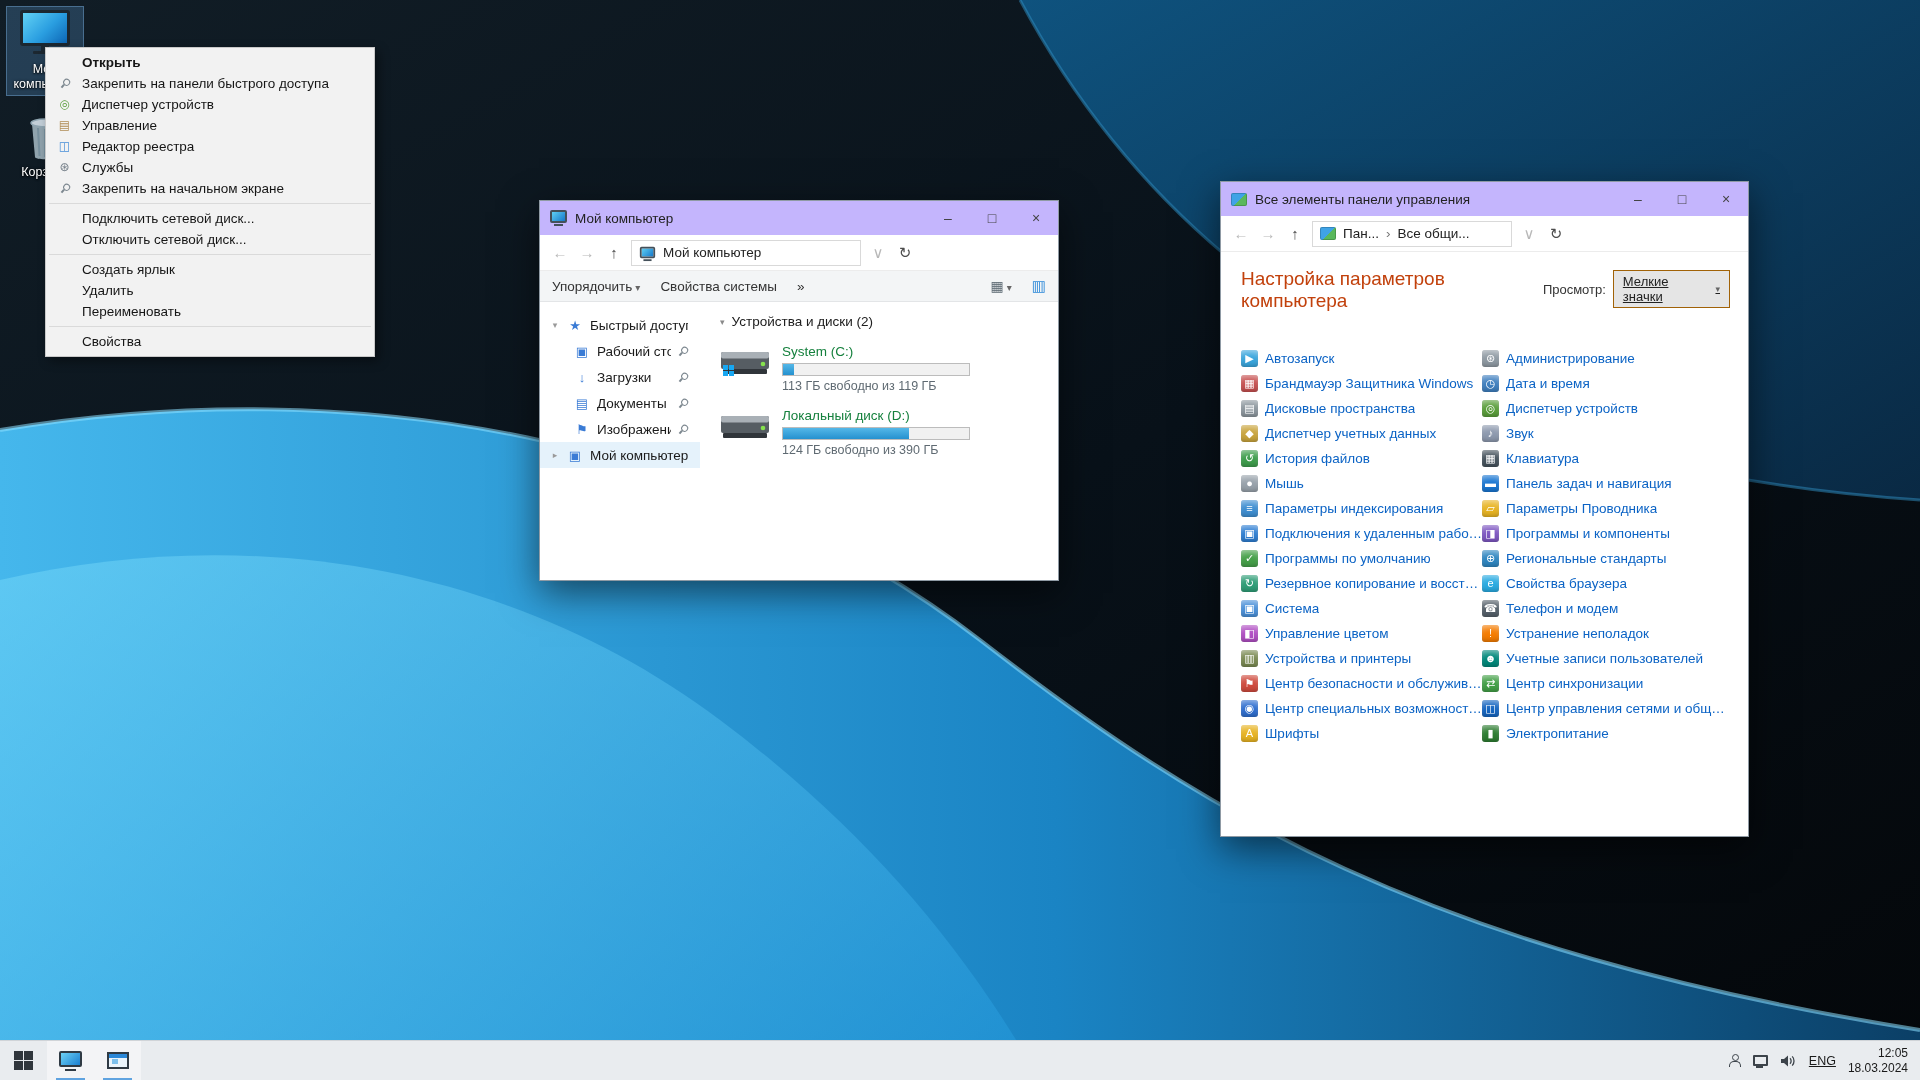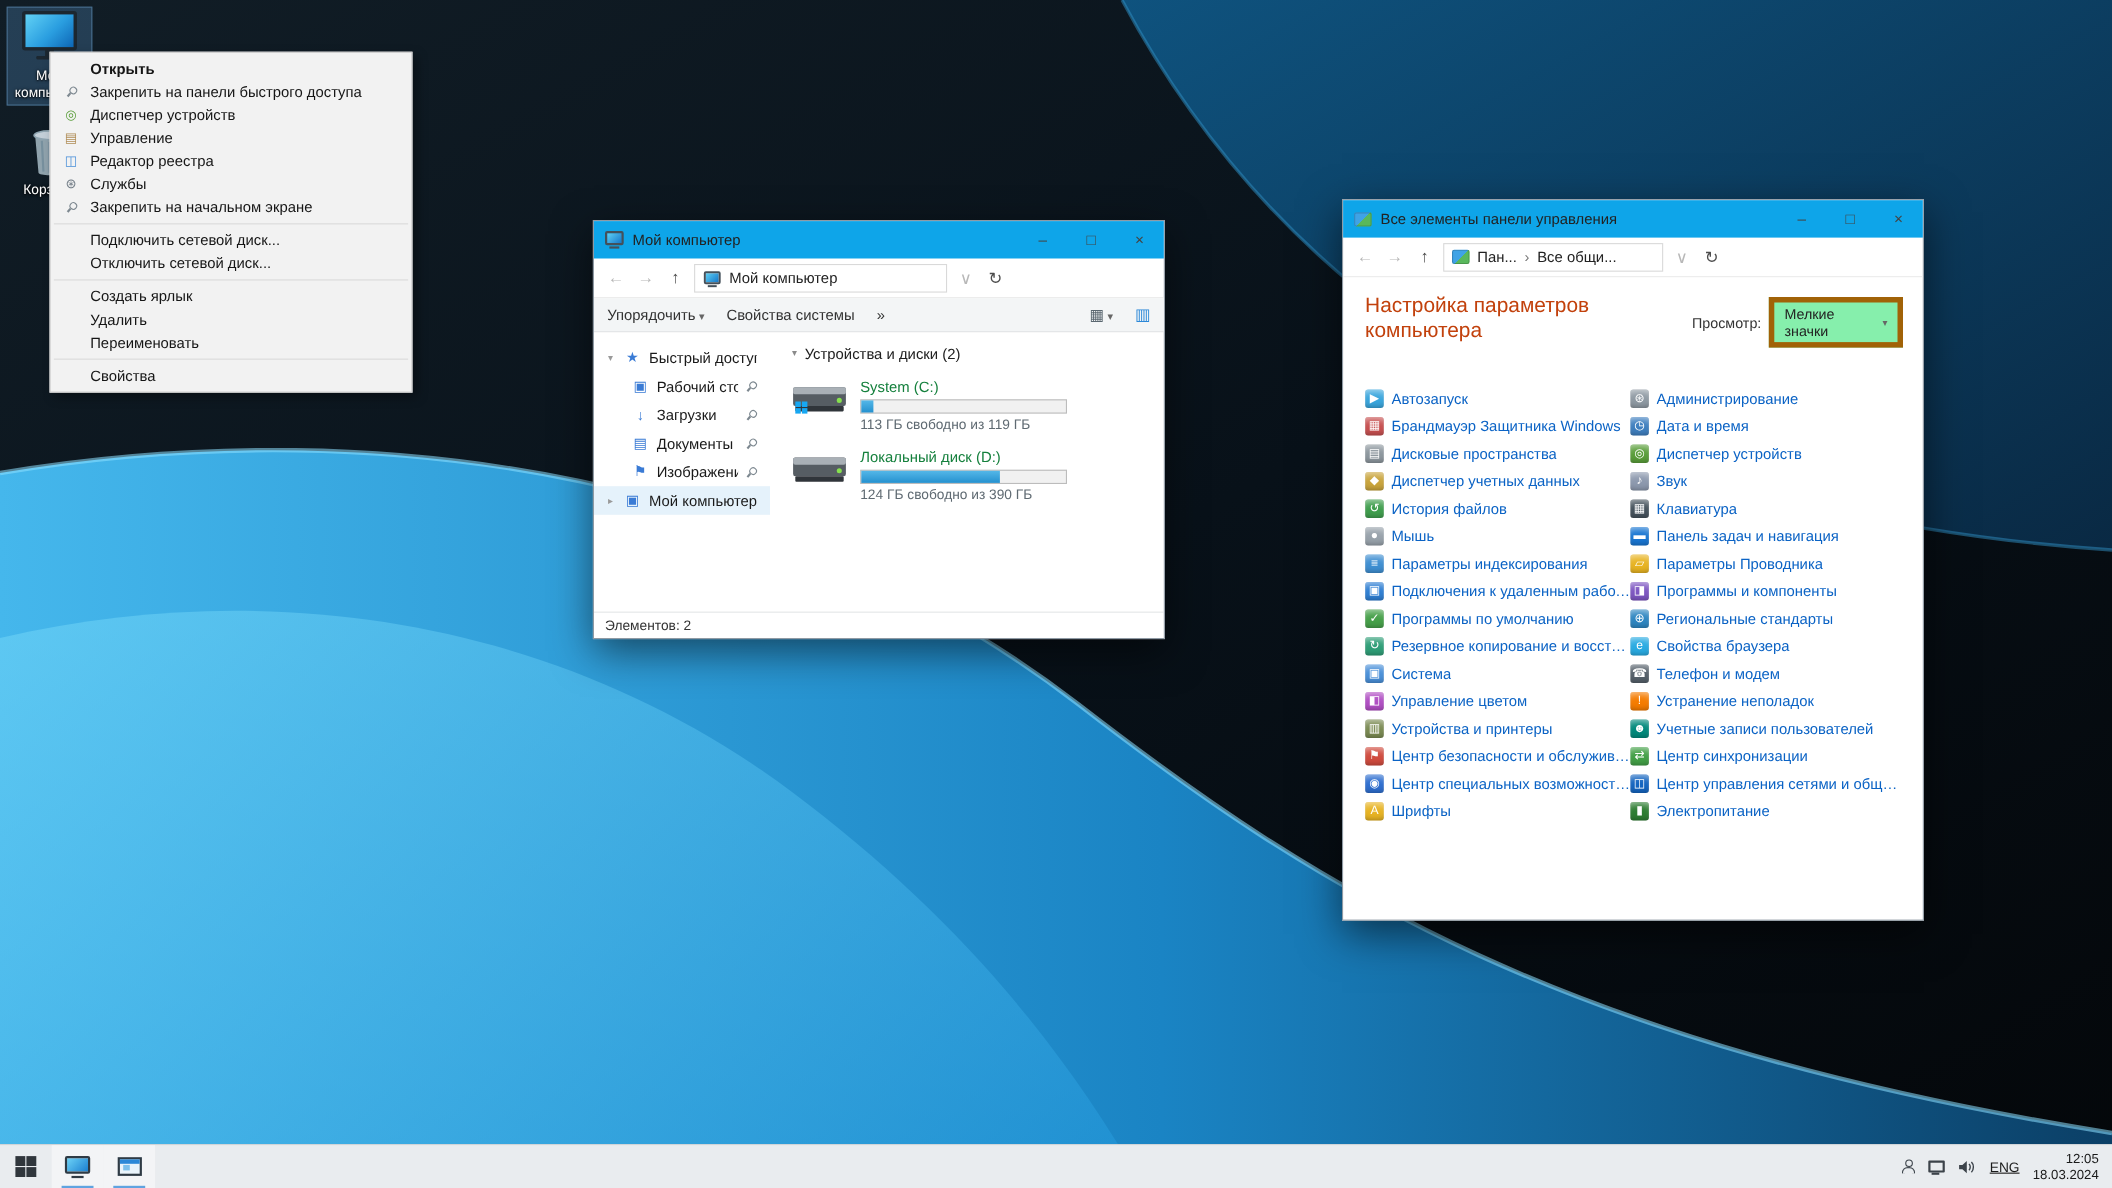--- a/index.html
+++ b/index.html
@@ -19,21 +19,21 @@
 
   
   .ctx{position:absolute;left:45px;top:47px;width:330px;background:#f2f2f2;border:1px solid #c9c9c9;box-shadow:4px 4px 10px rgba(0,0,0,.4);padding:4px 0;z-index:40;}
   .ctx .mi{height:21px;display:flex;align-items:center;padding-left:36px;font-size:13.5px;color:#161616;position:relative;}
   .ctx .mi.bold{font-weight:bold;}
   .ctx .mi .mi-ico{position:absolute;left:10px;top:2px;width:17px;height:17px;font-size:12px;line-height:17px;text-align:center;display:flex;align-items:center;justify-content:center;}
   .ctx .sep{height:1px;background:#dadada;margin:4px 3px;}
 
   
   .window{position:absolute;background:#fff;border:1px solid #8f9aa4;box-shadow:0 12px 36px rgba(0,0,0,.55);display:flex;flex-direction:column;}
-  .titlebar{height:34px;display:flex;align-items:center;flex:0 0 auto;background:#0ea5e9;}
+  .titlebar{height:34px;display:flex;align-items:center;flex:0 0 auto;background:#c4b5fd;}
   .t-text{font-size:13.5px;color:#222;flex:1 1 auto;white-space:nowrap;overflow:hidden;margin-left:8px;}
   .winbtn{width:44px;height:100%;display:flex;align-items:center;justify-content:center;font-size:14px;color:#444;}
   .mini-pc{display:inline-block;width:17px;height:13px;border:2px solid #44505a;border-radius:2px;background:linear-gradient(135deg,#5fd0f4,#1577c9);position:relative;flex:0 0 auto;margin-left:10px;margin-top:-3px;}
   .mini-pc::after{content:"";position:absolute;left:2px;right:2px;bottom:-5px;height:2px;background:#44505a;}
   .mini-pc.inbox{margin:0;transform:scale(.9);}
   .mini-cp{display:inline-block;width:16px;height:13px;border-radius:2px;background:linear-gradient(135deg,#3fa3e6 0%,#3fa3e6 52%,#59b85c 52%,#59b85c 100%);flex:0 0 auto;margin-left:10px;box-shadow:inset 0 0 0 1px rgba(0,0,0,.18);}
   .mini-cp.inbox{margin:0;}
   .addr-row{height:36px;display:flex;align-items:center;padding:0 10px;border-bottom:1px solid #ececec;gap:7px;flex:0 0 auto;}
   .nav-arrow{color:#4d4d4d;font-size:15px;width:20px;text-align:center;flex:0 0 auto;}
   .nav-arrow.dim{color:#b8b8b8;}
@@ -69,21 +69,21 @@
   .bar{width:188px;height:13px;border:1px solid #bcbcbc;background:#f1f1f1;margin:4px 0 3px;}
   .bar-fill{height:100%;background:linear-gradient(#54b7e8,#2591cf);}
   .d-free{font-size:12.5px;color:#5f6a72;}
   .statusbar{height:24px;border-top:1px solid #e3e5e7;display:flex;align-items:center;padding:0 10px;font-size:12.5px;color:#333;flex:0 0 auto;}
 
   
   .cp-body{flex:1 1 auto;padding:16px 18px 0 20px;overflow:hidden;}
   .cp-head{display:flex;align-items:flex-start;justify-content:space-between;}
   .cp-title{font-size:19px;font-weight:400;color:#c2410c;}
   .cp-view{display:flex;align-items:center;gap:7px;font-size:13px;color:#333;margin-top:2px;}
-  .view-btn{border:5px solid #a16207;background:#86efac;padding:3px 9px;font-size:13px;display:flex;align-items:center;gap:12px;color:#222;}
+  .view-btn{border:1px solid #a16207;background:#e5e5e5;padding:3px 9px;font-size:13px;display:flex;align-items:center;gap:12px;color:#222;text-decoration:underline;}
   .view-btn .caret{font-size:9px;color:#666;}
   .cp-grid{margin-top:34px;display:flex;}
   .cp-col{display:flex;flex-direction:column;}
   .cp-col.left{width:241px;flex:0 0 auto;}
   .cp-col.right{flex:1 1 auto;min-width:0;}
   .cp-item{height:25px;display:flex;align-items:center;gap:7px;white-space:nowrap;overflow:hidden;}
   .cp-ico{width:17px;height:17px;border-radius:3px;flex:0 0 auto;color:#fff;font-size:11px;line-height:17px;text-align:center;box-shadow:inset 0 6px 7px -4px rgba(255,255,255,.6),inset 0 -4px 6px -4px rgba(0,0,0,.4);}
   .cp-link{color:#0b63c5;font-size:13.5px;overflow:hidden;text-overflow:ellipsis;}
 
   
@@ -316,23 +316,20 @@
                 <div class="d-name">Локальный диск (D:)</div>
                 <div class="bar">
                   <div class="bar-fill" style="width: 68%;"></div>
                 </div>
                 <div class="d-free">124 ГБ свободно из 390 ГБ</div>
               </div>
             </div>
           </div>
       </div>
     </div>
-    <div class="statusbar">
-      <span>Элементов: 2</span>
-    </div>
   </div>
 
   <div class="window" style="left:1220px;top:181px;width:529px;height:656px;z-index:25;">
     <div class="titlebar">
       <span class="mini-cp"></span>
       <span class="t-text">Все элементы панели управления</span>
       <span class="winbtn">–</span>
       <span class="winbtn">□</span>
       <span class="winbtn">×</span>
     </div>

